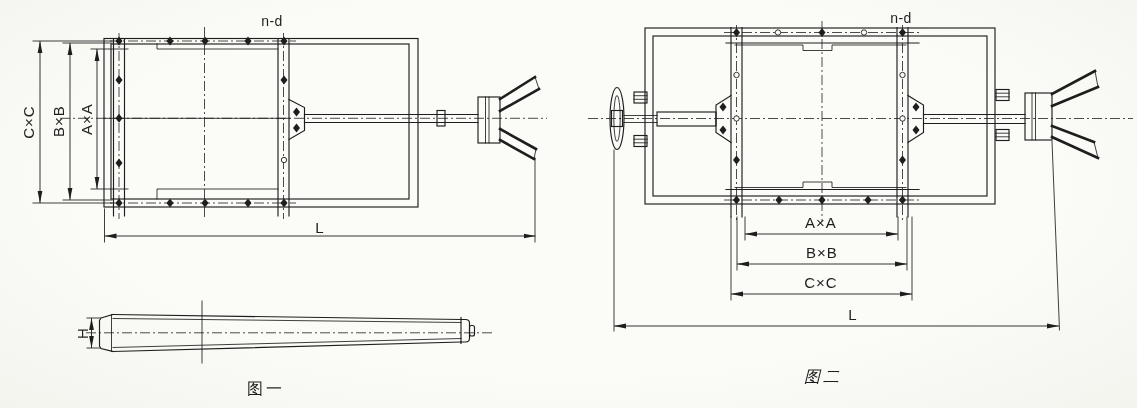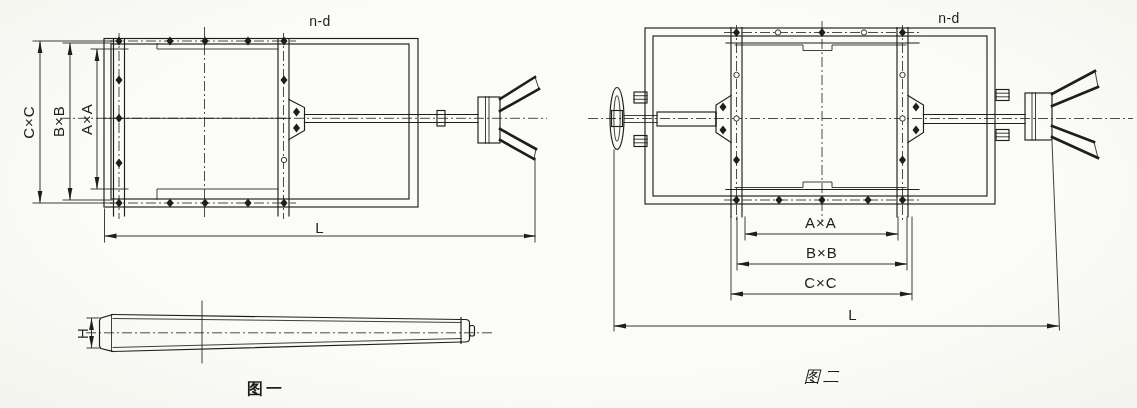--- a/index.html
+++ b/index.html
@@ -18,21 +18,21 @@
   .dim  { fill:none; stroke:var(--ink); stroke-width:0.9; }
   .arr  { marker-start:url(#as); marker-end:url(#ae); }
   .bolt { fill:var(--ink); stroke:none; }
   .obolt{ fill:var(--paper); stroke:var(--ink); stroke-width:0.9; }
   .afill{ fill:var(--ink); stroke:none; }
   .lbl {
     position:absolute; transform:translate(-50%,-50%);
     font-size:15px; letter-spacing:1px; color:var(--ink); white-space:nowrap;
   }
   .rot { transform:translate(-50%,-50%) rotate(-90deg); }
-  .small { font-size:14px; letter-spacing:0.5px;margin-left:48px; }
+  .small { font-size:14px; letter-spacing:0.5px; }
   .cap { font-size:16px; letter-spacing:3px; }
 </style>
 </head>
 <body>
 
 <div id="canvas">
 
   <svg width="1137" height="408" viewBox="0 0 1137 408">
     <defs>
       <marker id="ae" markerUnits="userSpaceOnUse" markerWidth="14" markerHeight="9" refX="12" refY="4" orient="auto">
@@ -223,21 +223,21 @@
         <circle cx="902.5" cy="118.5" r="2.7" class="obolt"></circle>
       </g>
   </svg>
 
   <div class="lbl rot" style="left:28px;  top:122px;">C×C</div>
   <div class="lbl rot" style="left:58px;  top:121px;">B×B</div>
   <div class="lbl rot" style="left:86px;  top:119px;">A×A</div>
   <div class="lbl small" style="left:272px; top:21px;">n-d</div>
   <div class="lbl" style="left:320px; top:227px;">L</div>
   <div class="lbl rot" style="left:82px;  top:333px;">H</div>
-  <div class="lbl cap" style="left:266px; top:389px;font-weight:bold;">图一</div>
+  <div class="lbl cap" style="left:266px; top:389px;">图一</div>
 
   <div class="lbl small" style="left:901px; top:18px;">n-d</div>
   <div class="lbl" style="left:821px; top:222px;">A×A</div>
   <div class="lbl" style="left:822px; top:252px;">B×B</div>
   <div class="lbl" style="left:821px; top:282px;">C×C</div>
   <div class="lbl" style="left:853px; top:314px;">L</div>
   <div class="lbl cap" style="left:823px; top:377px;font-style:italic;">图二</div>
 </div>
 
 </body></html>

